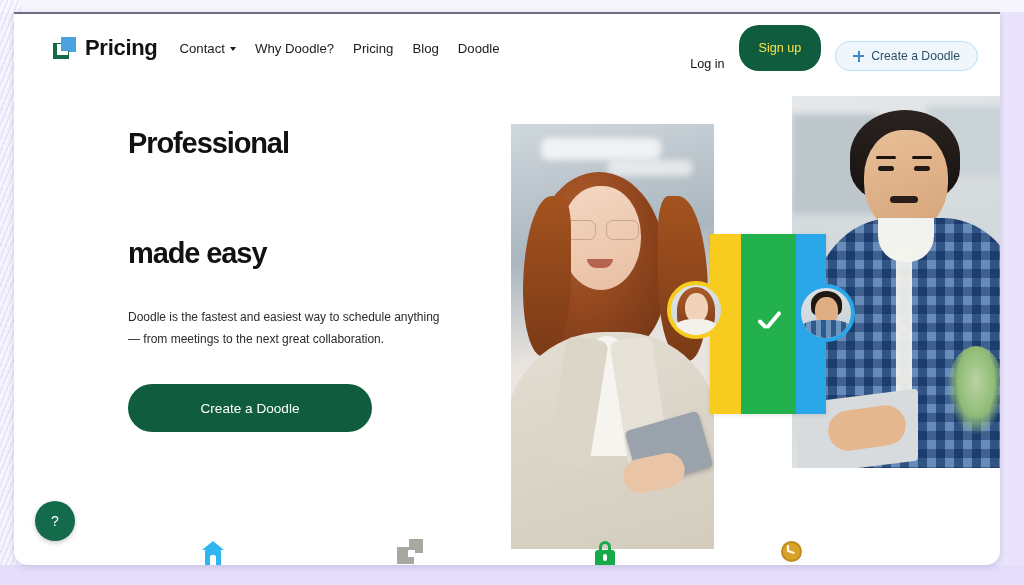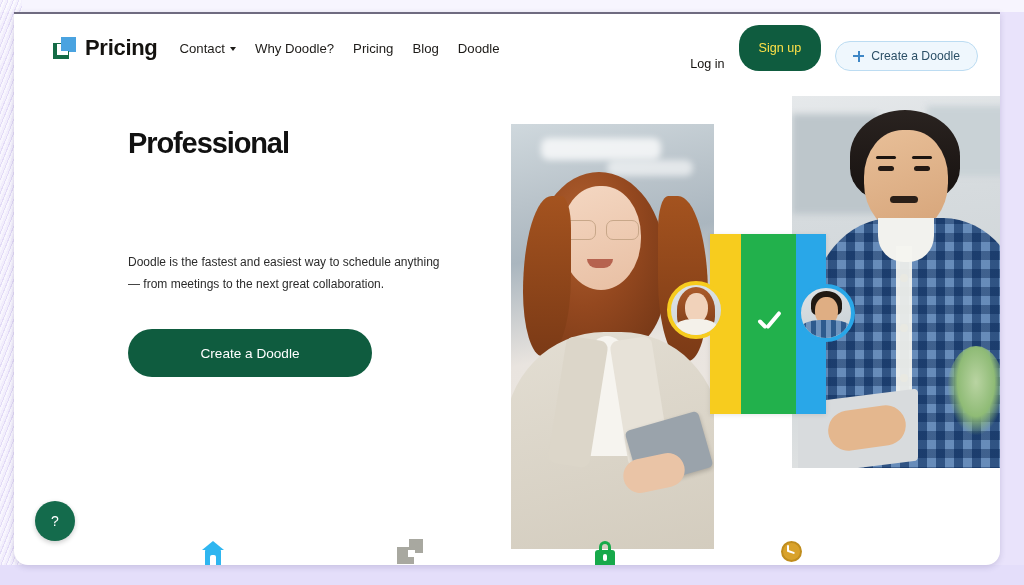--- a/index.html
+++ b/index.html
@@ -477,20 +477,21 @@
         <span class="plus"></span>
         <span>Create a Doodle</span>
       </div>
     </div>
   </div>
 
   <div class="hero-left">
     <h1 class="hero-h1">
       <span>Professional</span><br>
       <br>
+      <span>made easy</span>
     </h1>
     <p class="hero-sub">Doodle is the fastest and easiest way to schedule anything — from meetings to the next great collaboration.</p>
     <div class="btn-hero">Create a Doodle</div>
   </div>
 
   <div class="collage">
 
     <div class="photo photo-woman">
       <div class="w-ceil"></div>
       <div class="w-ceil2"></div>

